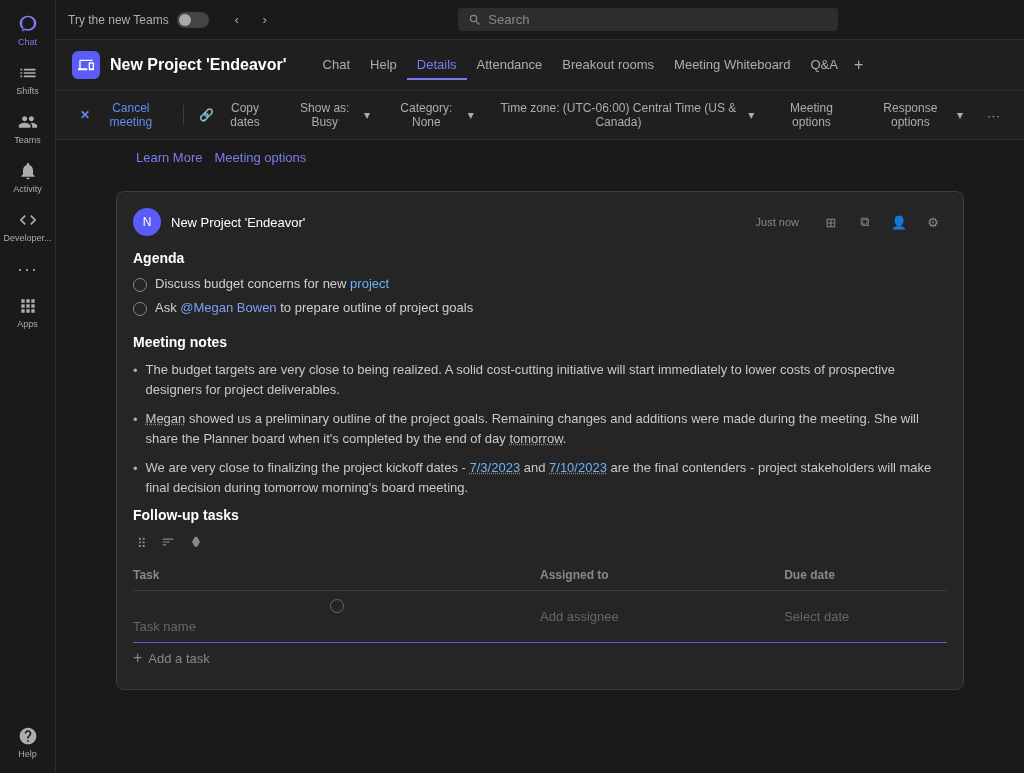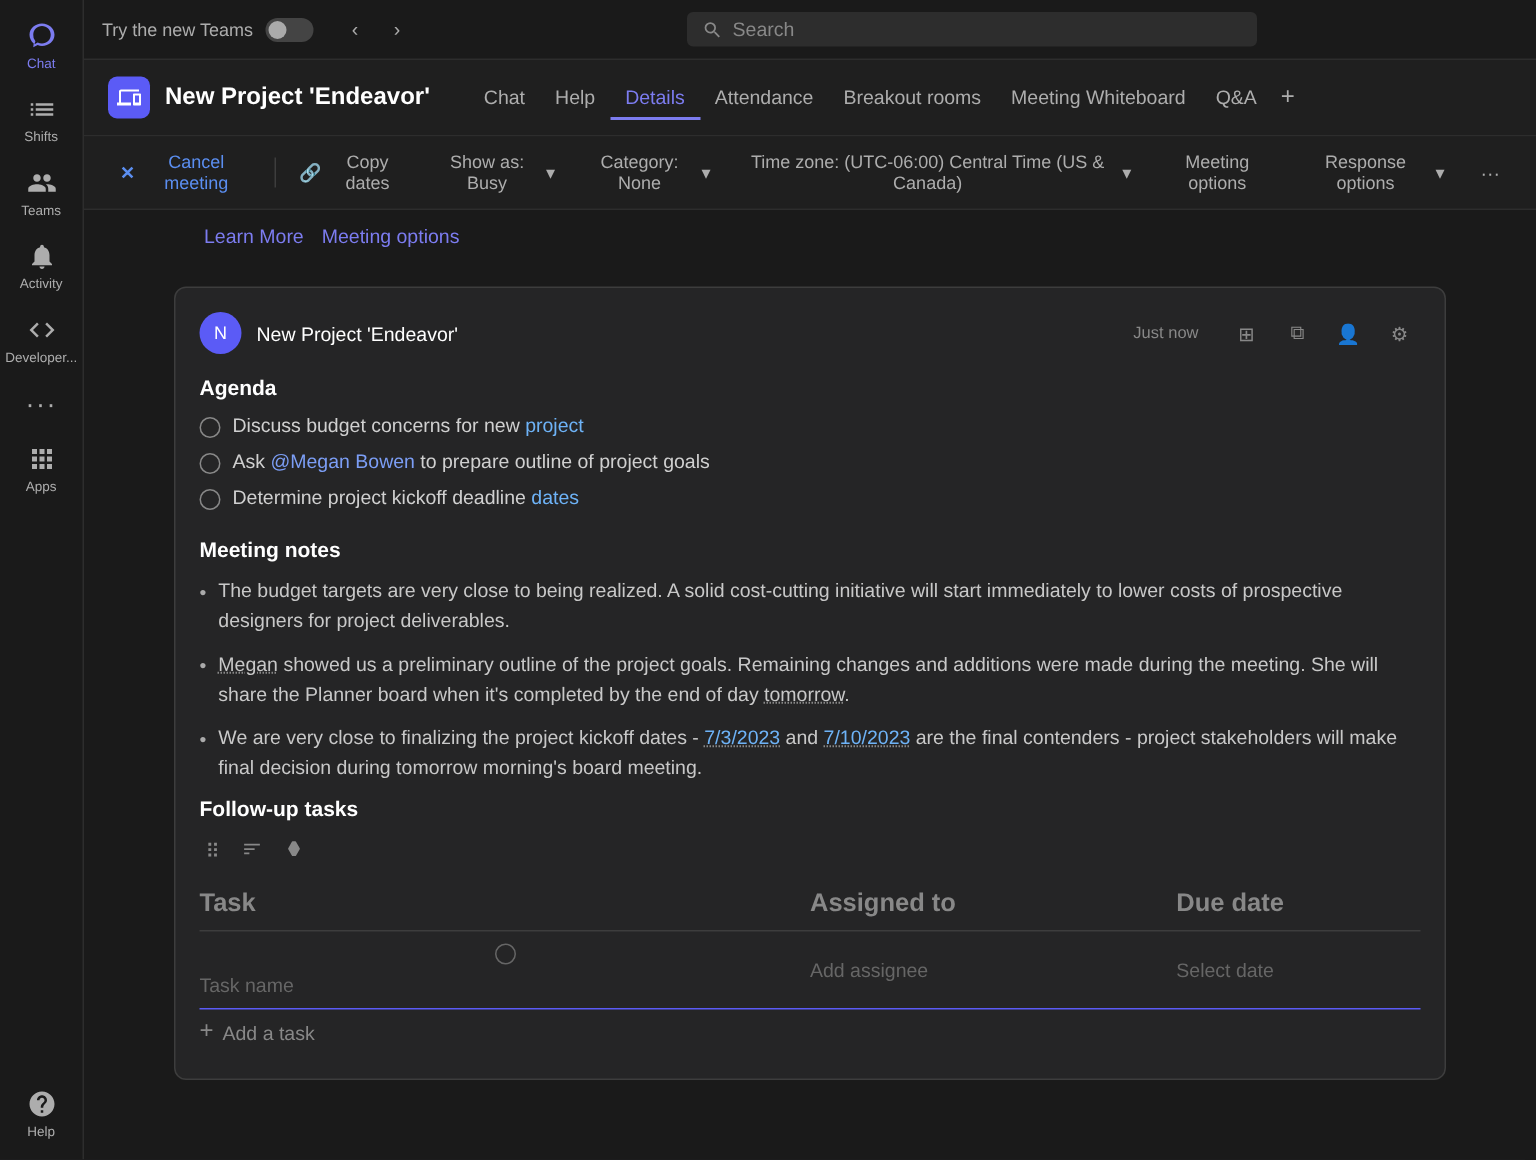--- a/index.html
+++ b/index.html
@@ -343,21 +343,21 @@
       padding: 2px 4px;
       border-radius: 3px;
     }
     .tasks-table {
       width: 100%;
       border-collapse: collapse;
     }
     .tasks-table th {
       text-align: left;
       color: #888;
-      font-size: 17px;
+      font-size: 12px;
       font-weight: 600;
       padding: 4px 0 8px;
       border-bottom: 1px solid #3d3d3d;
     }
     .tasks-table td {
       padding: 8px 0;
       color: #c8c8c8;
       font-size: 13px;
       vertical-align: middle;
     }
@@ -548,24 +548,20 @@
       </div>
 
       <div class="section-title">Agenda</div>
       <div class="agenda-item">
         <div class="agenda-circle"></div>
         <span>Discuss budget concerns for new <a class="link-blue">project</a></span>
       </div>
       <div class="agenda-item">
         <div class="agenda-circle"></div>
         <span>Ask <span class="mention">@Megan Bowen</span> to prepare outline of project goals</span>
-      </div>
-      <div class="agenda-item">
-        <div class="agenda-circle"></div>
-        <span>Determine project kickoff deadline <a class="link-blue">dates</a></span>
       </div>
 
       <div class="notes-section">
         <div class="section-title">Meeting notes</div>
         <div class="bullet-item">
           <span class="bullet-dot">•</span>
           <span>The budget targets are very close to being realized. A solid cost-cutting initiative will start immediately to lower costs of prospective designers for project deliverables.</span>
         </div>
         <div class="bullet-item">
           <span class="bullet-dot">•</span>

